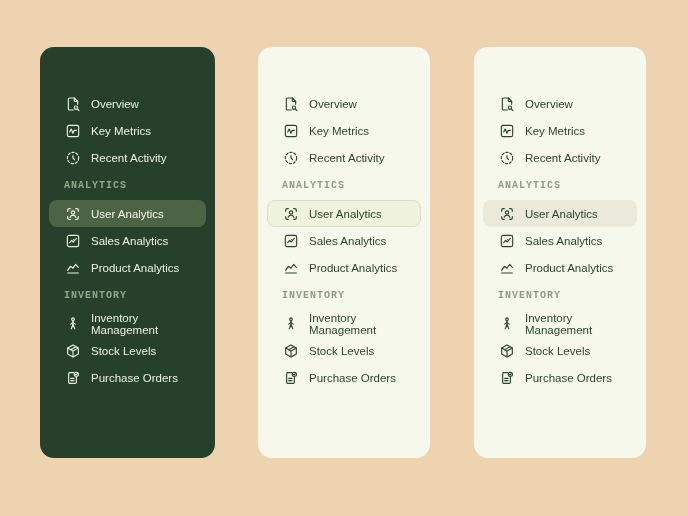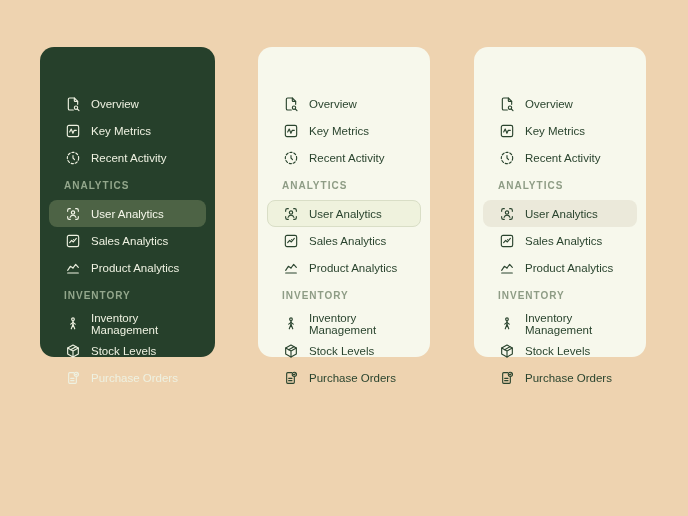--- a/index.html
+++ b/index.html
@@ -2,31 +2,32 @@
 <html><head>
 <meta charset="utf-8">
 <style>
   html,body{margin:0;padding:0;}
   body{
     width:688px;height:516px;position:relative;overflow:hidden;
     background:#eed3b0;
     font-family:"Liberation Sans", sans-serif;
   }
   .panel{
-    position:absolute;top:47px;height:310px;box-sizing:border-box;
+    position:absolute;top:47px;height:411px;box-sizing:border-box;
     border-radius:14px;padding-top:43px;
   }
   .panel--dark{left:40px;width:175px;background:#26402b;color:#eef1e1;}
   .panel--light-outlined{left:258px;width:172px;background:#f7f8ec;color:#2a442e;}
   .panel--light-filled{left:474px;width:172px;background:#f7f8ec;color:#2a442e;}
 
   .group-header{
     height:29px;display:flex;align-items:center;
     padding-left:24px;font-size:10px;font-weight:600;letter-spacing:1px;
     text-transform:uppercase;
+    font-family:Liberation Mono, monospace;
   }
   .panel--dark .group-header{color:#93a78c;}
   .panel--light-outlined .group-header,
   .panel--light-filled .group-header{color:#8e9c85;}
 
   .menu-item{
     height:27px;display:flex;align-items:center;gap:10px;
     margin:0 9px;padding-left:15px;border-radius:8px;
     font-size:11.5px;cursor:pointer;box-sizing:border-box;
     border:1px solid transparent;

